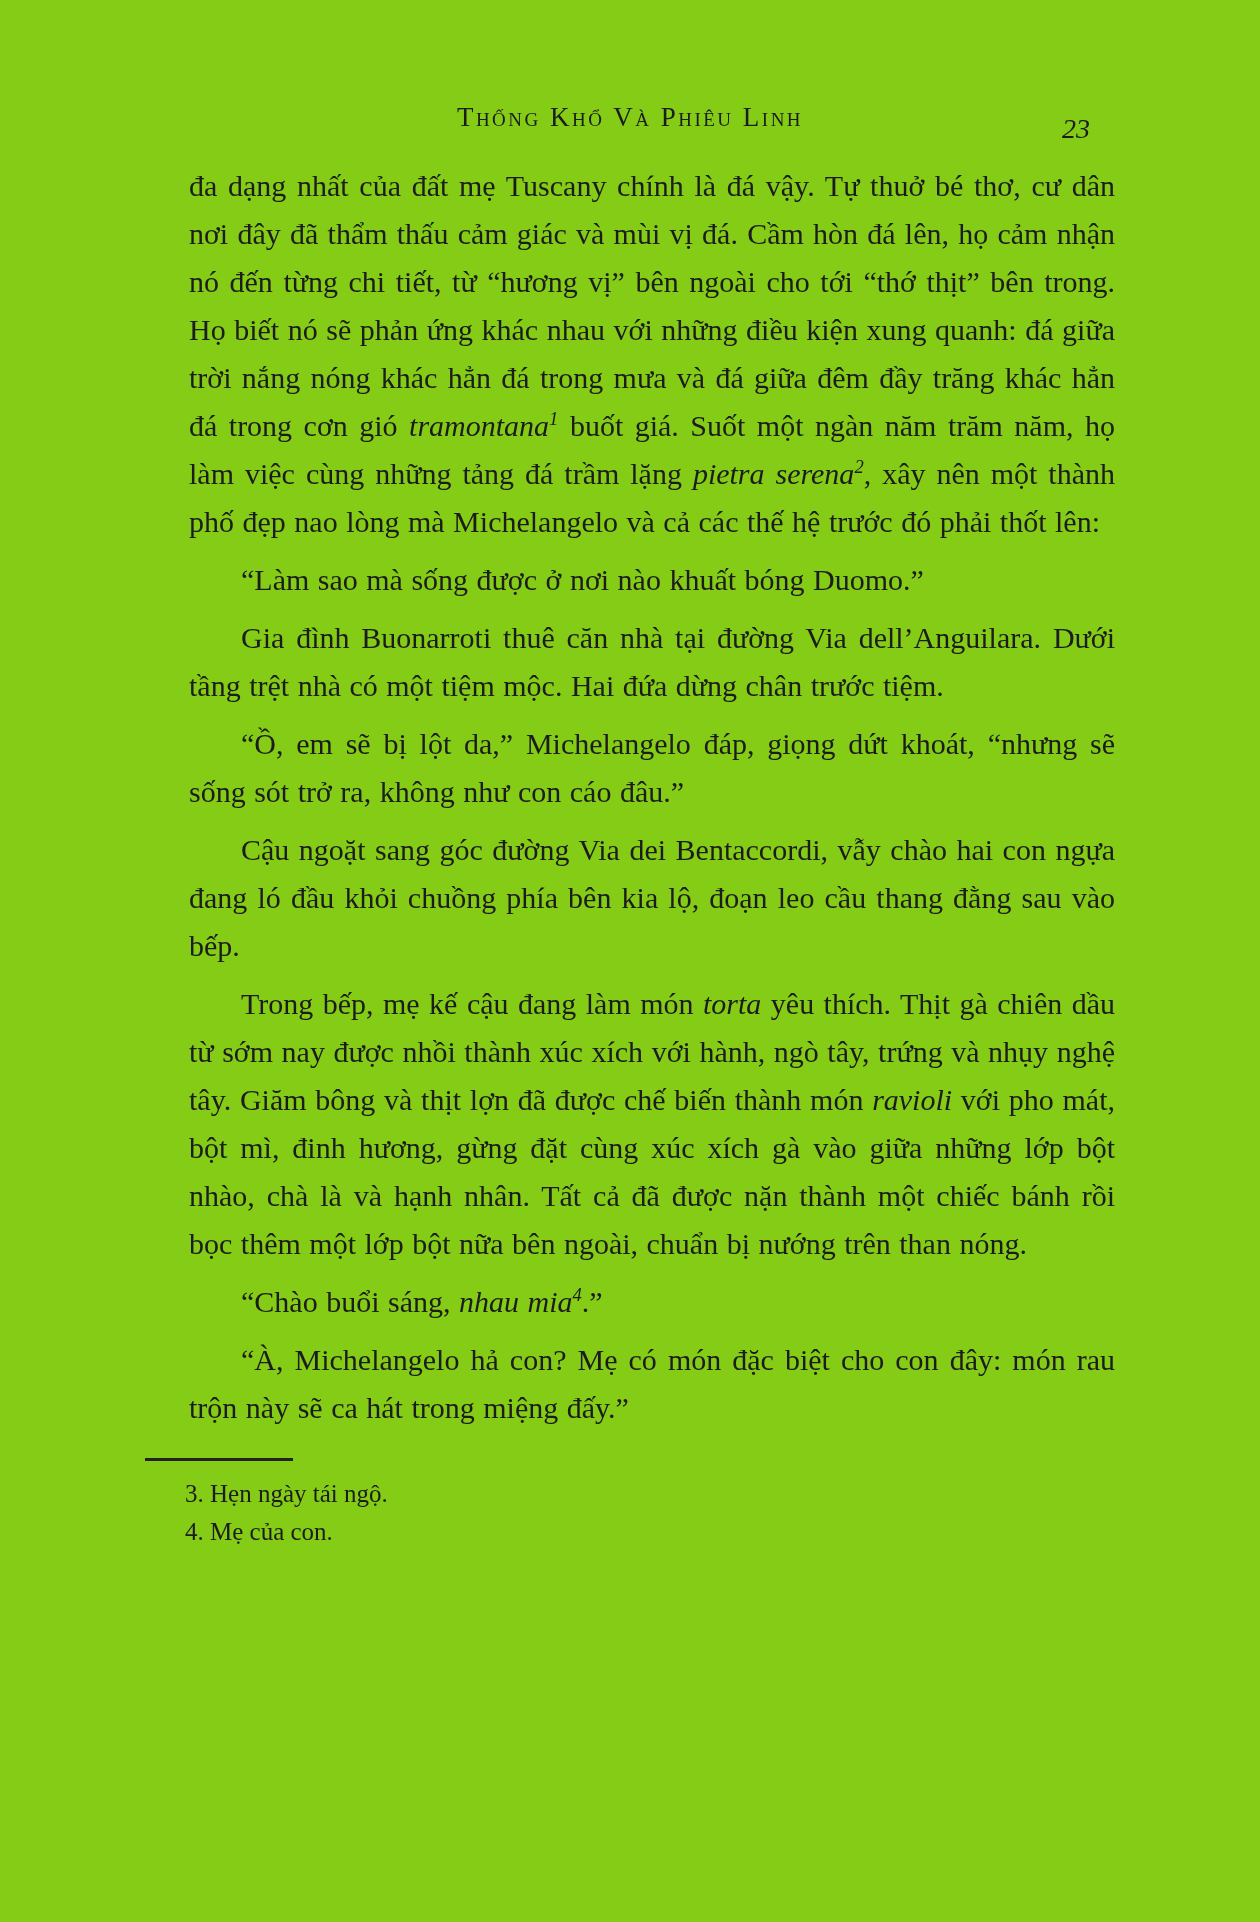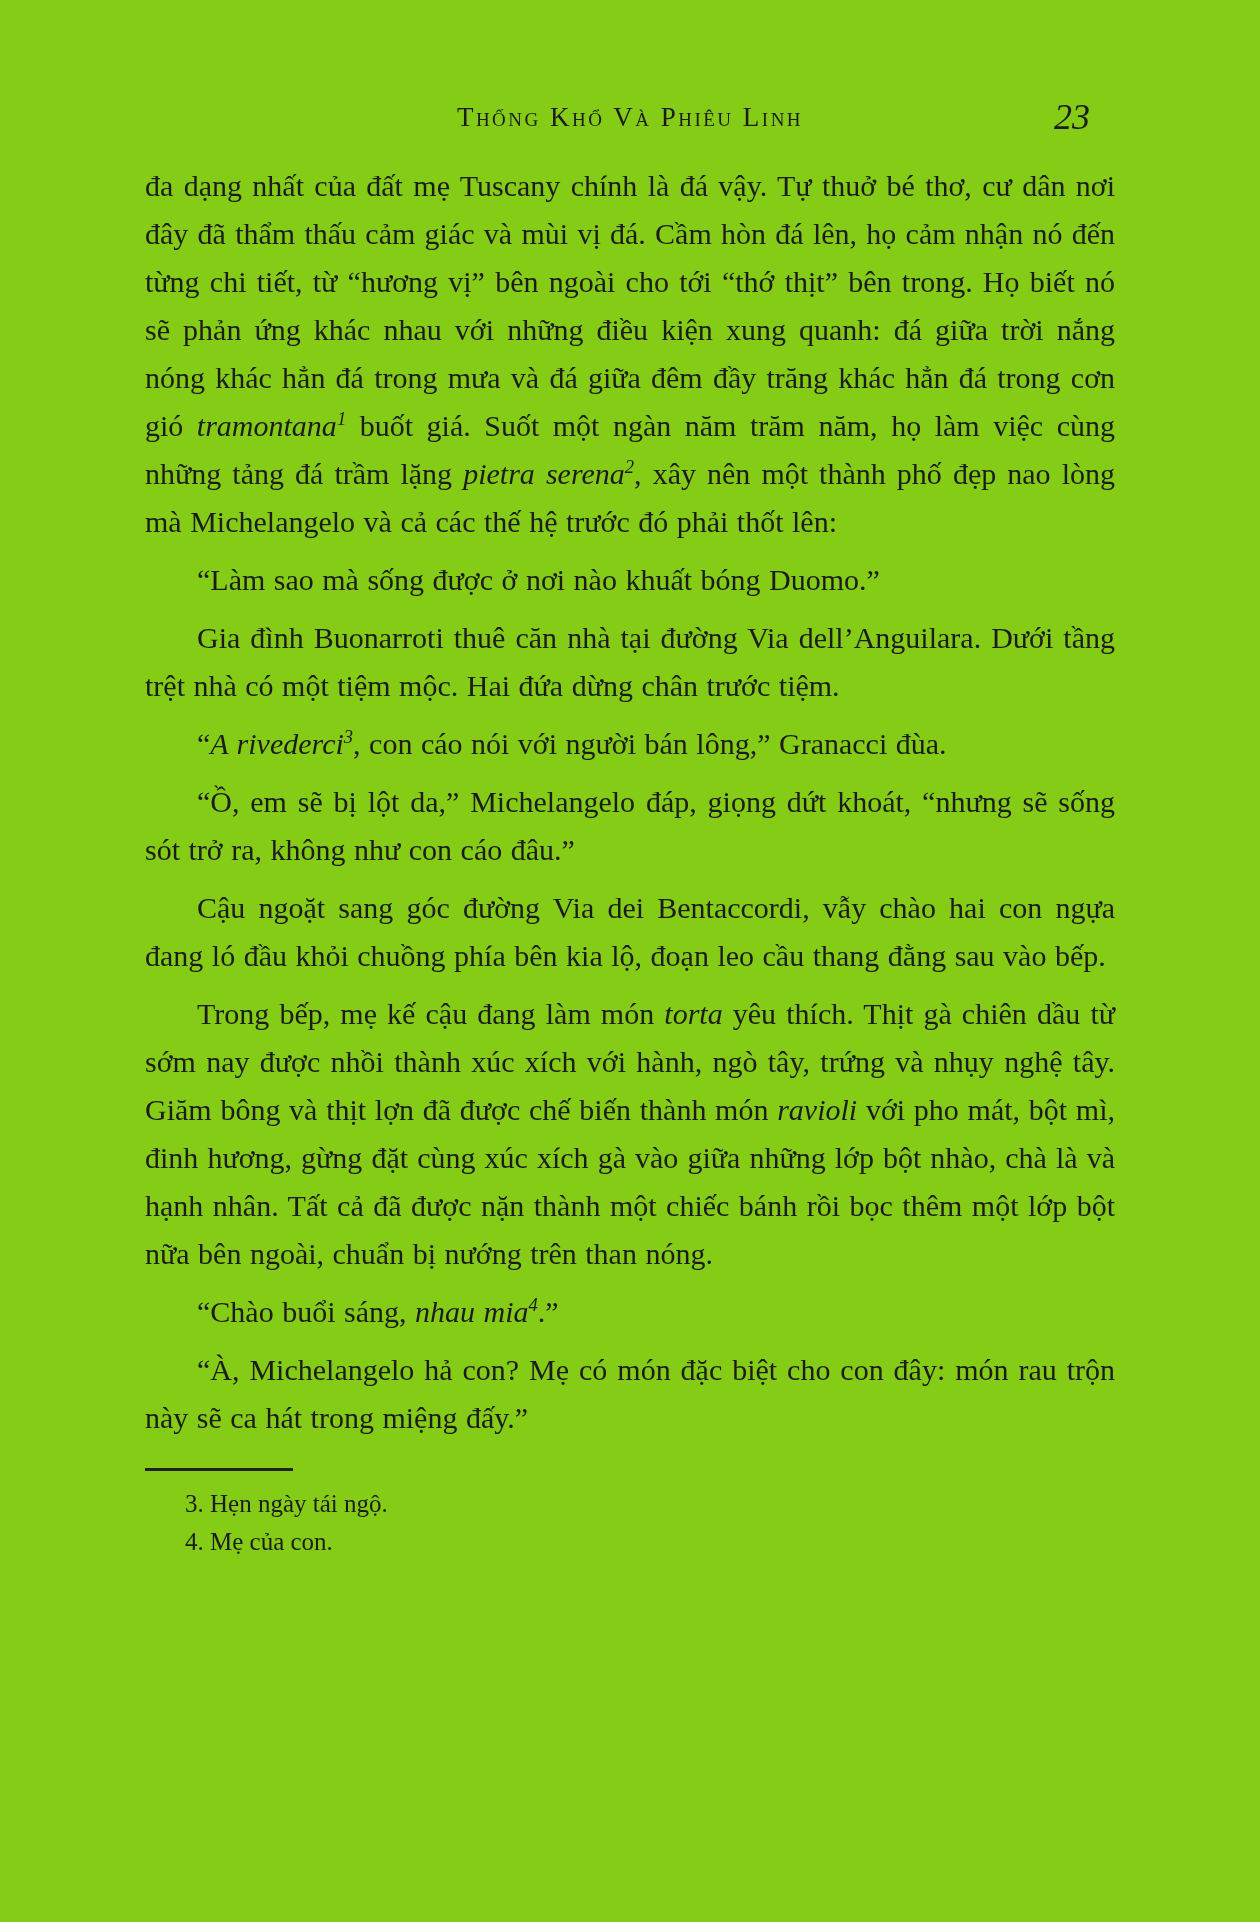--- a/index.html
+++ b/index.html
@@ -22,29 +22,30 @@
     position: relative;
     width: 100%;
     text-align: center;
     font-size: 27px;
     line-height: 34px;
     font-variant: small-caps;
     letter-spacing: 2.5px;
   }
   .page-number {
     position: absolute;
-    top: 0;
+    top: 12px;
     right: 25px;
     font-style: italic;
     font-variant: normal;
     letter-spacing: 0;
-    font-size: 36px;
+    font-size: 28px;
   }
   .body-text {
     margin-top: 28px;
+    margin-left: 44px;
   }
   .para {
     margin: 0 0 10px 0;
     font-size: 30px;
     line-height: 48px;
     text-align: justify;
     word-spacing: 1px;
   }
   .para.indent {
     text-indent: 52px;
@@ -80,21 +81,20 @@
 
   <header class="running-header">
     <span class="header-title">Thống Khổ Và Phiêu Linh</span>
     <span class="page-number">23</span>
   </header>
 
   <main class="body-text" id="body-text">
       <p class="para"><span>đa dạng nhất của đất mẹ Tuscany chính là đá vậy. Tự thuở bé thơ, cư dân nơi đây đã thẩm thấu cảm giác và mùi vị đá. Cầm hòn đá lên, họ cảm nhận nó đến từng chi tiết, từ “hương vị” bên ngoài cho tới “thớ thịt” bên trong. Họ biết nó sẽ phản ứng khác nhau với những điều kiện xung quanh: đá giữa trời nắng nóng khác hẳn đá trong mưa và đá giữa đêm đầy trăng khác hẳn đá trong cơn gió </span><span class="italic">tramontana</span><sup class="italic">1</sup><span> buốt giá. Suốt một ngàn năm trăm năm, họ làm việc cùng những tảng đá trầm lặng </span><span class="italic">pietra serena</span><sup class="italic">2</sup><span>, xây nên một thành phố đẹp nao lòng mà Michelangelo và cả các thế hệ trước đó phải thốt lên:</span></p>
       <p class="para indent"><span>“Làm sao mà sống được ở nơi nào khuất bóng Duomo.”</span></p>
       <p class="para indent"><span>Gia đình Buonarroti thuê căn nhà tại đường Via dell’Anguilara. Dưới tầng trệt nhà có một tiệm mộc. Hai đứa dừng chân trước tiệm.</span></p>
-      <p class="para indent"><span>“</span><span class="italic">A rivederci</span><sup class="italic">3</sup><span>, con cáo nói với người bán lông,” Granacci đùa.</span></p>
       <p class="para indent"><span>“Ồ, em sẽ bị lột da,” Michelangelo đáp, giọng dứt khoát, “nhưng sẽ sống sót trở ra, không như con cáo đâu.”</span></p>
       <p class="para indent"><span>Cậu ngoặt sang góc đường Via dei Bentaccordi, vẫy chào hai con ngựa đang ló đầu khỏi chuồng phía bên kia lộ, đoạn leo cầu thang đằng sau vào bếp.</span></p>
       <p class="para indent"><span>Trong bếp, mẹ kế cậu đang làm món </span><span class="italic">torta</span><span> yêu thích. Thịt gà chiên dầu từ sớm nay được nhồi thành xúc xích với hành, ngò tây, trứng và nhụy nghệ tây. Giăm bông và thịt lợn đã được chế biến thành món </span><span class="italic">ravioli</span><span> với pho mát, bột mì, đinh hương, gừng đặt cùng xúc xích gà vào giữa những lớp bột nhào, chà là và hạnh nhân. Tất cả đã được nặn thành một chiếc bánh rồi bọc thêm một lớp bột nữa bên ngoài, chuẩn bị nướng trên than nóng.</span></p>
       <p class="para indent"><span>“Chào buổi sáng, </span><span class="italic">nhau mia</span><sup class="italic">4</sup><span>.”</span></p>
       <p class="para indent"><span>“À, Michelangelo hả con? Mẹ có món đặc biệt cho con đây: món rau trộn này sẽ ca hát trong miệng đấy.”</span></p>
     </main>
 
   <footer class="footnotes">
     <div class="footnote-rule"></div>
     <div id="footnote-list">

